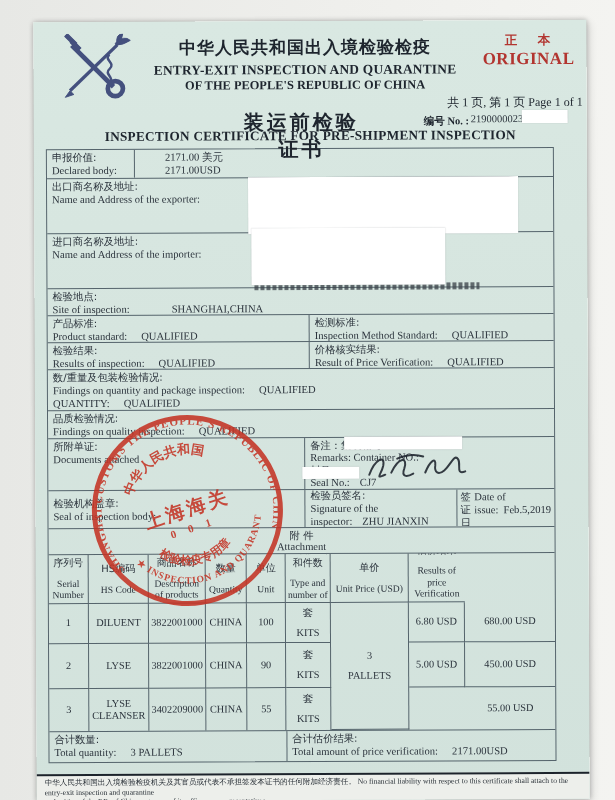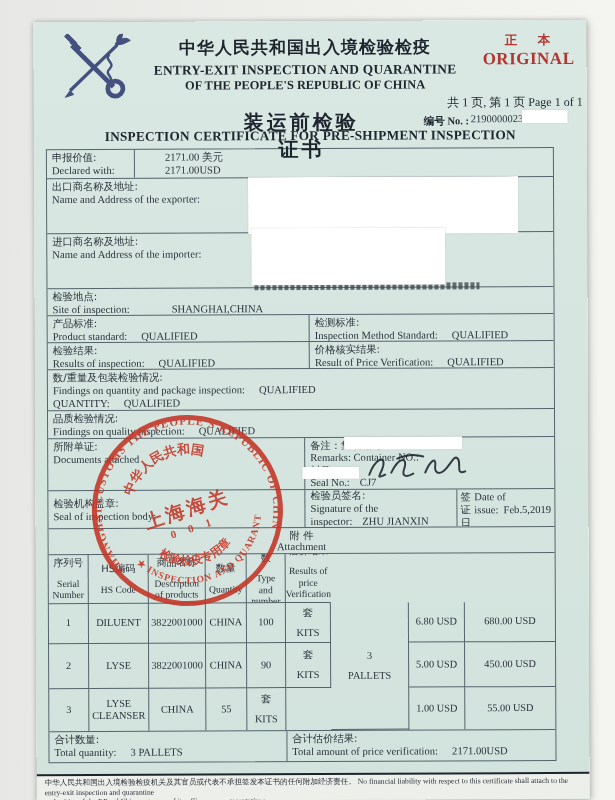--- a/index.html
+++ b/index.html
@@ -104,21 +104,21 @@
     <div class="nolabel">编号 No. :</div>
     <div class="noval">2190000023556</div>
     <div class="maintitle">INSPECTION CERTIFICATE FOR PRE-SHIPMENT INSPECTION</div>
   </div>
 
   <div class="tbl">
 
     <div class="r h28">
       <div class="cell br" style="width:88px">
         <div class="cn">申报价值:</div>
-        <div class="en">Declared with:</div>
+        <div class="en">Declared body:</div>
       </div>
       <div class="cell" style="flex:1;padding-left:30px">
         <div class="en">2171.00 美元</div>
         <div class="en">2171.00USD</div>
       </div>
     </div>
 
     <div class="r h55">
       <div class="cell" style="flex:1">
         <div class="cn">出口商名称及地址:</div>
@@ -224,22 +224,30 @@
         </div>
       <div class="hc">
           <span class="cn">商品名称</span>
           <span class="en">Description of products</span>
         </div>
       <div class="hc">
           <span class="cn">数量</span>
           <span class="en">Quantity</span>
         </div>
       <div class="hc">
+          <span class="cn">单位</span>
+          <span class="en">Unit</span>
+        </div>
+      <div class="hc">
           <span class="cn">包装方式和件数</span>
           <span class="en">Type and number of packages</span>
+        </div>
+      <div class="hc">
+          <span class="cn">单价</span>
+          <span class="en">Unit Price (USD)</span>
         </div>
       <div class="hc lastcol">
           <span class="cn">估价结果</span>
           <span class="en">Results of price Verification (USD)</span>
         </div>
 
       <div class="merged dc">
           <span>3</span>
           <span>PALLETS</span>
         </div>
@@ -296,31 +304,31 @@
           <span>450.00 USD</span>
         </div>
 
       <div class="dc lastrow" style="grid-row:4">
           <span>3</span>
         </div>
       <div class="dc lastrow" style="grid-row:4">
           <span>LYSE CLEANSER</span>
         </div>
       <div class="dc lastrow" style="grid-row:4">
+          <span>3402209000</span>
+        </div>
+      <div class="dc lastrow" style="grid-row:4">
           <span>CHINA</span>
         </div>
       <div class="dc lastrow" style="grid-row:4">
           <span>55</span>
         </div>
       <div class="dc lastrow" style="grid-row:4">
           <span class="cn">套</span>
           <span>KITS</span>
-        </div>
-      <div class="dc lastrow" style="grid-row:4;grid-column:8">
-          <span>1.00 USD</span>
         </div>
       <div class="dc lastrow lastcol" style="grid-row:4;grid-column:9">
           <span>55.00 USD</span>
         </div>
     </div>
 
     <div class="r h31">
       <div class="cell br" style="width:47%">
         <div class="cn">合计数量:</div>
         <div class="en"><span>Total quantity:</span><span class="val">3 PALLETS</span></div>

